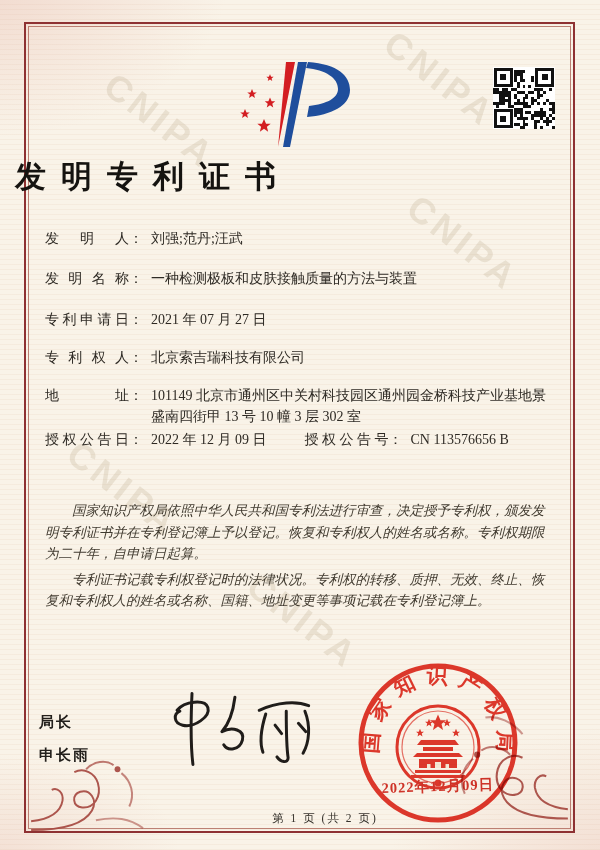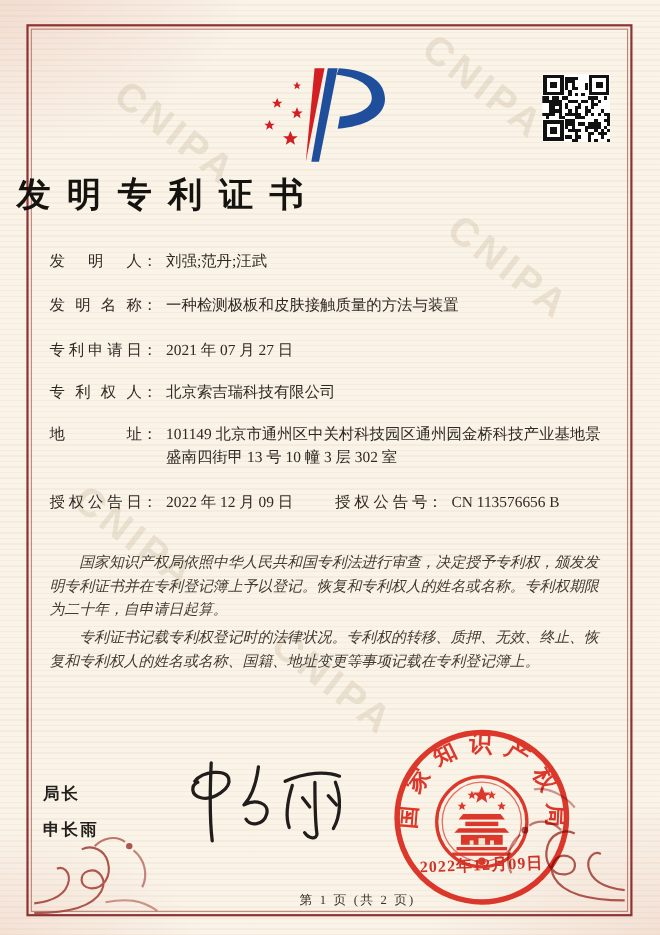--- a/index.html
+++ b/index.html
@@ -18,21 +18,21 @@
   .watermark{position:absolute;font-family:"Liberation Sans","DejaVu Sans",sans-serif;font-weight:bold;
     font-size:36px;letter-spacing:4px;color:rgba(168,148,116,.20);transform:rotate(38deg);white-space:nowrap;}
   .cert-no{position:absolute;left:45px;top:66px;font-size:13px;letter-spacing:3px;color:#33302a;}
   .logo{position:absolute;left:228px;top:58px;width:150px;height:95px;}
   .qr{position:absolute;left:493px;top:67px;width:62px;height:62px;}
   .title{position:absolute;left:0;top:156px;width:100%;text-align:left;
     font-size:31px;font-weight:bold;letter-spacing:15px;color:#151310;text-indent:15px;}
   .fields{position:absolute;left:45px;top:228px;width:510px;font-size:14px;}
   .frow{line-height:22px;margin-bottom:18px;white-space:nowrap;}
   .frow.r1{margin-bottom:19px}.frow.r4,.frow.r5{margin-bottom:16px}
-  .frow.addr{white-space:normal;margin-bottom:20px;line-height:21px;font-family:Liberation Serif, serif;}
+  .frow.addr{white-space:normal;margin-bottom:2px;line-height:21px;font-family:Liberation Serif, serif;}
   .flabel{display:inline-block;width:84px;text-align:justify;text-align-last:justify;vertical-align:top;}
   .fcolon{display:inline-block;margin-right:8px;vertical-align:top;}
   .fvalue{color:#2e2a24;}
   .addr .fvalue{display:inline-block;width:398px;vertical-align:top;}
   .grant .fgroup{display:inline-block;}
   .grant .fgroup.left{width:256px;}
   .body-text{position:absolute;left:45px;top:500px;width:508px;font-size:13.5px;line-height:21.5px;
     font-style:italic;color:#403a2f;}
   .body-text p{margin:0 0 4px 0;text-indent:2em;}
   .director{position:absolute;left:39px;top:705px;font-family:"Liberation Sans","DejaVu Sans",sans-serif;

